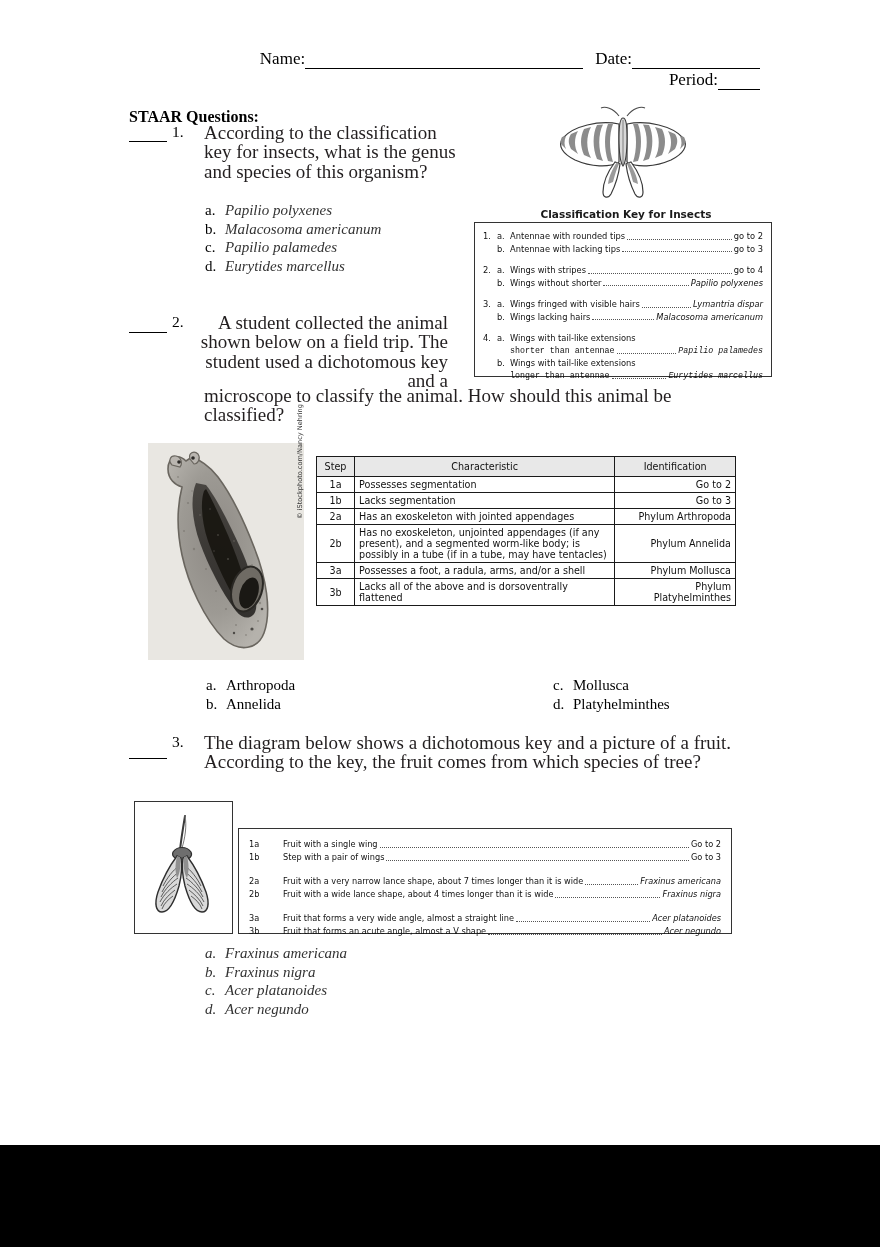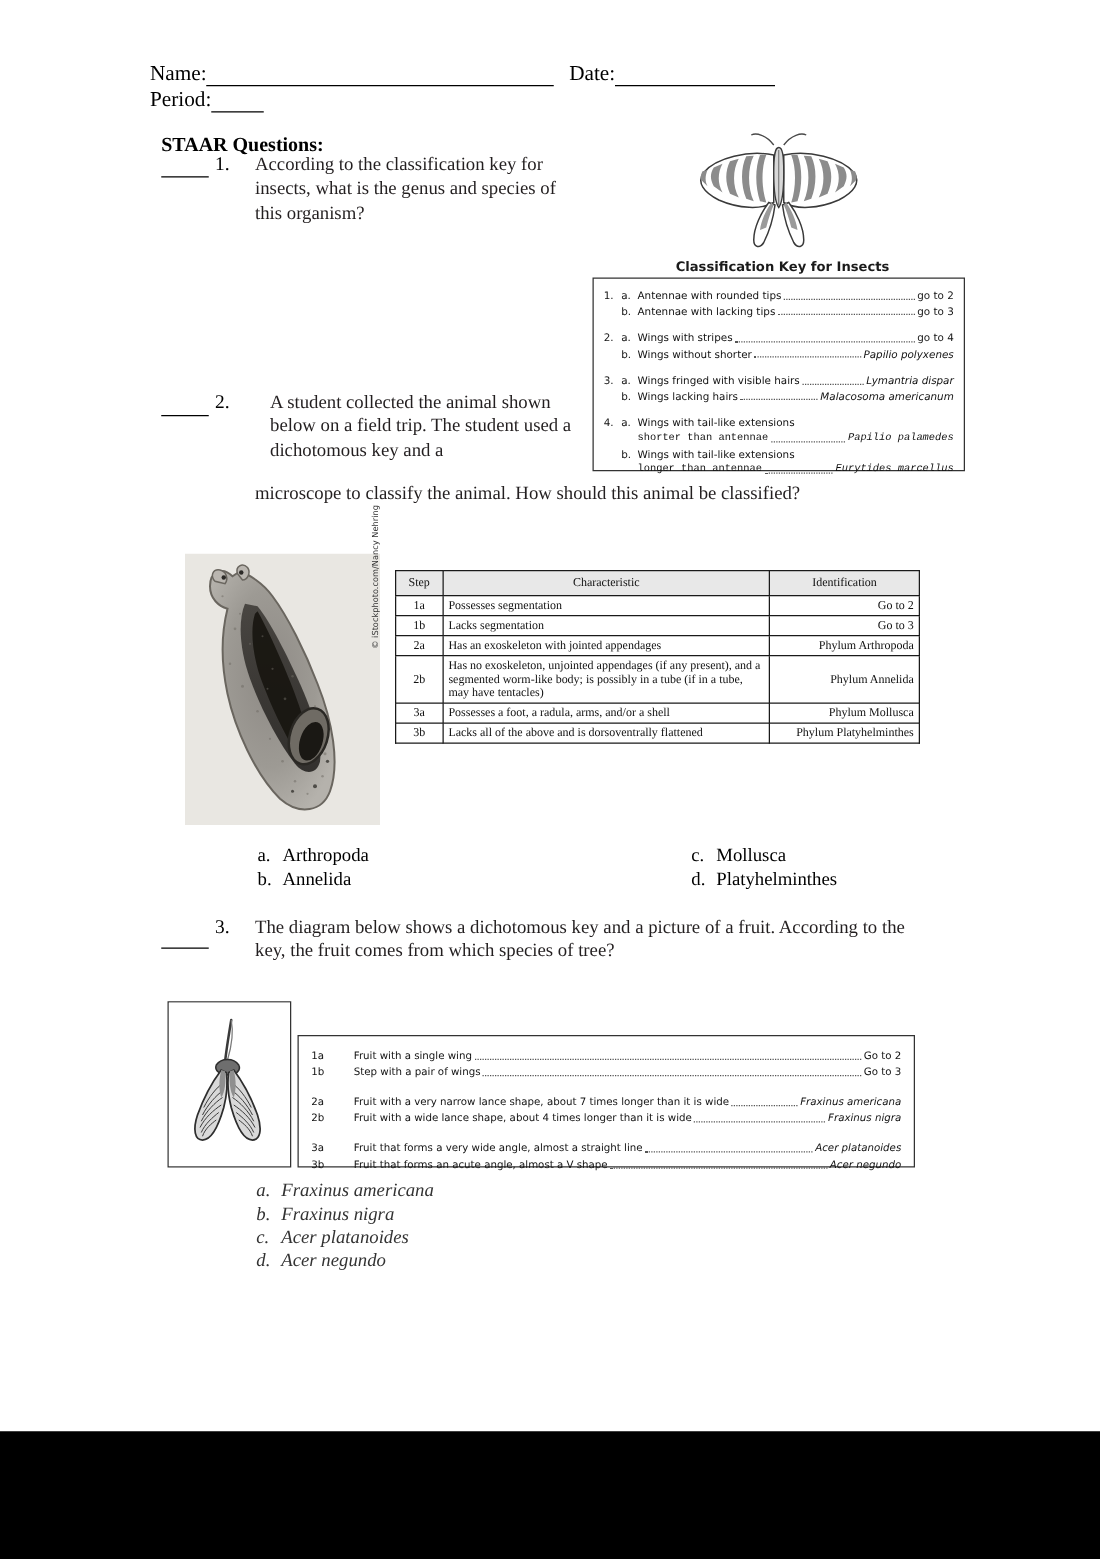--- a/index.html
+++ b/index.html
@@ -29,21 +29,21 @@
 
   
   .hdr {
     position: absolute;
     left: 120px;
     top: 48px;
     width: 640px;
     font-size: 17px;
     line-height: 21px;
   }
-  .hdr-row { white-space: nowrap; }
+  .hdr-row { white-space: nowrap; text-align: right; }
   .blank-line {
     display: inline-block;
     border-bottom: 1px solid #000;
     vertical-align: bottom;
     height: 15px;
   }
   .bl-name { width: 278px; }
   .bl-date { width: 128px; }
   .bl-period { width: 42px; }
   .gap { display: inline-block; width: 12px; }
@@ -61,21 +61,21 @@
     border-bottom: 1px solid #000;
     width: 38px;
     height: 1px;
   }
   .q-num {
     position: absolute;
     font-size: 15.5px;
   }
   .q-text {
     position: absolute;
-    font-size: 15px;
+    font-size: 19px;
     line-height: 19.3px;
     color: #231f20;
   }
   .choices {
     position: absolute;
     font-size: 15px;
     line-height: 18.5px;
   }
   .choices .ci { font-style: italic; color: #333; }
   .choices div { white-space: nowrap; }
@@ -140,21 +140,21 @@
     height: 8px;
   }
   .ik-res { flex: 0 0 auto; }
   .ik-res.ital { font-style: italic; }
   .ik-cont { padding-left: 27px; font-family: Liberation Mono, monospace; }
   .ik-contline { display: flex; align-items: flex-end; line-height: 12.5px; }
 
   
   #q2-blank { left: 129px; top: 331px; }
   #q2-num   { left: 172px; top: 313px; }
-  #q2-text  { left: 216px; top: 313px; width: 248px; }
+  #q2-text  { left: 200px; top: 313px; width: 248px; text-align: right; }
   #q2-text2 { left: 204px; top: 386px; width: 500px; }
   #q2-choices-a { left: 206px; top: 676px; }
   #q2-choices-b { left: 553px; top: 676px; }
 
   
   .photo {
     position: absolute;
     left: 148px;
     top: 443px;
     width: 156px;
@@ -194,21 +194,20 @@
     border-collapse: collapse;
     font-family: "DejaVu Sans", sans-serif;
     font-size: 9.6px;
     color: #111;
     background: #fff;
   }
   table.dk td, table.dk th {
     border: 1.1px solid #1a1a1a;
     padding: 2px 4px;
     vertical-align: middle;
-    font-family: Liberation Serif, serif;
   }
   table.dk thead th {
     background: #e8e8e8;
     font-weight: normal;
     text-align: center;
     padding: 4px 4px;
   }
   td.dk-step { width: 30px; text-align: center; }
   td.dk-char { width: 274px; text-align: left; }
   td.dk-id   { width: 116px; text-align: right; }
@@ -284,20 +283,26 @@
     <div class="hdr-row">
       <span>Period:</span><span class="blank-line bl-period"></span>
     </div>
   </div>
 
   <div class="staar">STAAR Questions:</div>
 
   <div class="q-blank" id="q1-blank"></div>
   <div class="q-num" id="q1-num">1.</div>
   <div class="q-text" id="q1-text">According to the classification key for insects, what is the genus and species of this organism?</div>
+  <div class="choices" id="q1-choices">
+    <div><span class="ltr">a.</span><span class="ci">Papilio polyxenes</span></div>
+    <div><span class="ltr">b.</span><span class="ci">Malacosoma americanum</span></div>
+    <div><span class="ltr">c.</span><span class="ci">Papilio palamedes</span></div>
+    <div><span class="ltr">d.</span><span class="ci">Eurytides marcellus</span></div>
+  </div>
 
   <div class="butterfly-box">
     <svg viewBox="0 0 140 98" width="140" height="98">
       <g fill="none" stroke="#4a4a4a" stroke-width="1.1">
         <path d="M66 12 C60 4 52 2 48 4"></path>
         <path d="M74 12 C80 4 88 2 92 4"></path>
       </g>
 
       <path d="M66 20 C46 16 20 22 10 34 C4 42 10 50 22 56 C38 63 56 64 66 58 Z" fill="#ffffff" stroke="#3a3a3a" stroke-width="1.2"></path>
       <path d="M74 20 C94 16 120 22 130 34 C136 42 130 50 118 56 C102 63 84 64 74 58 Z" fill="#ffffff" stroke="#3a3a3a" stroke-width="1.2"></path>

